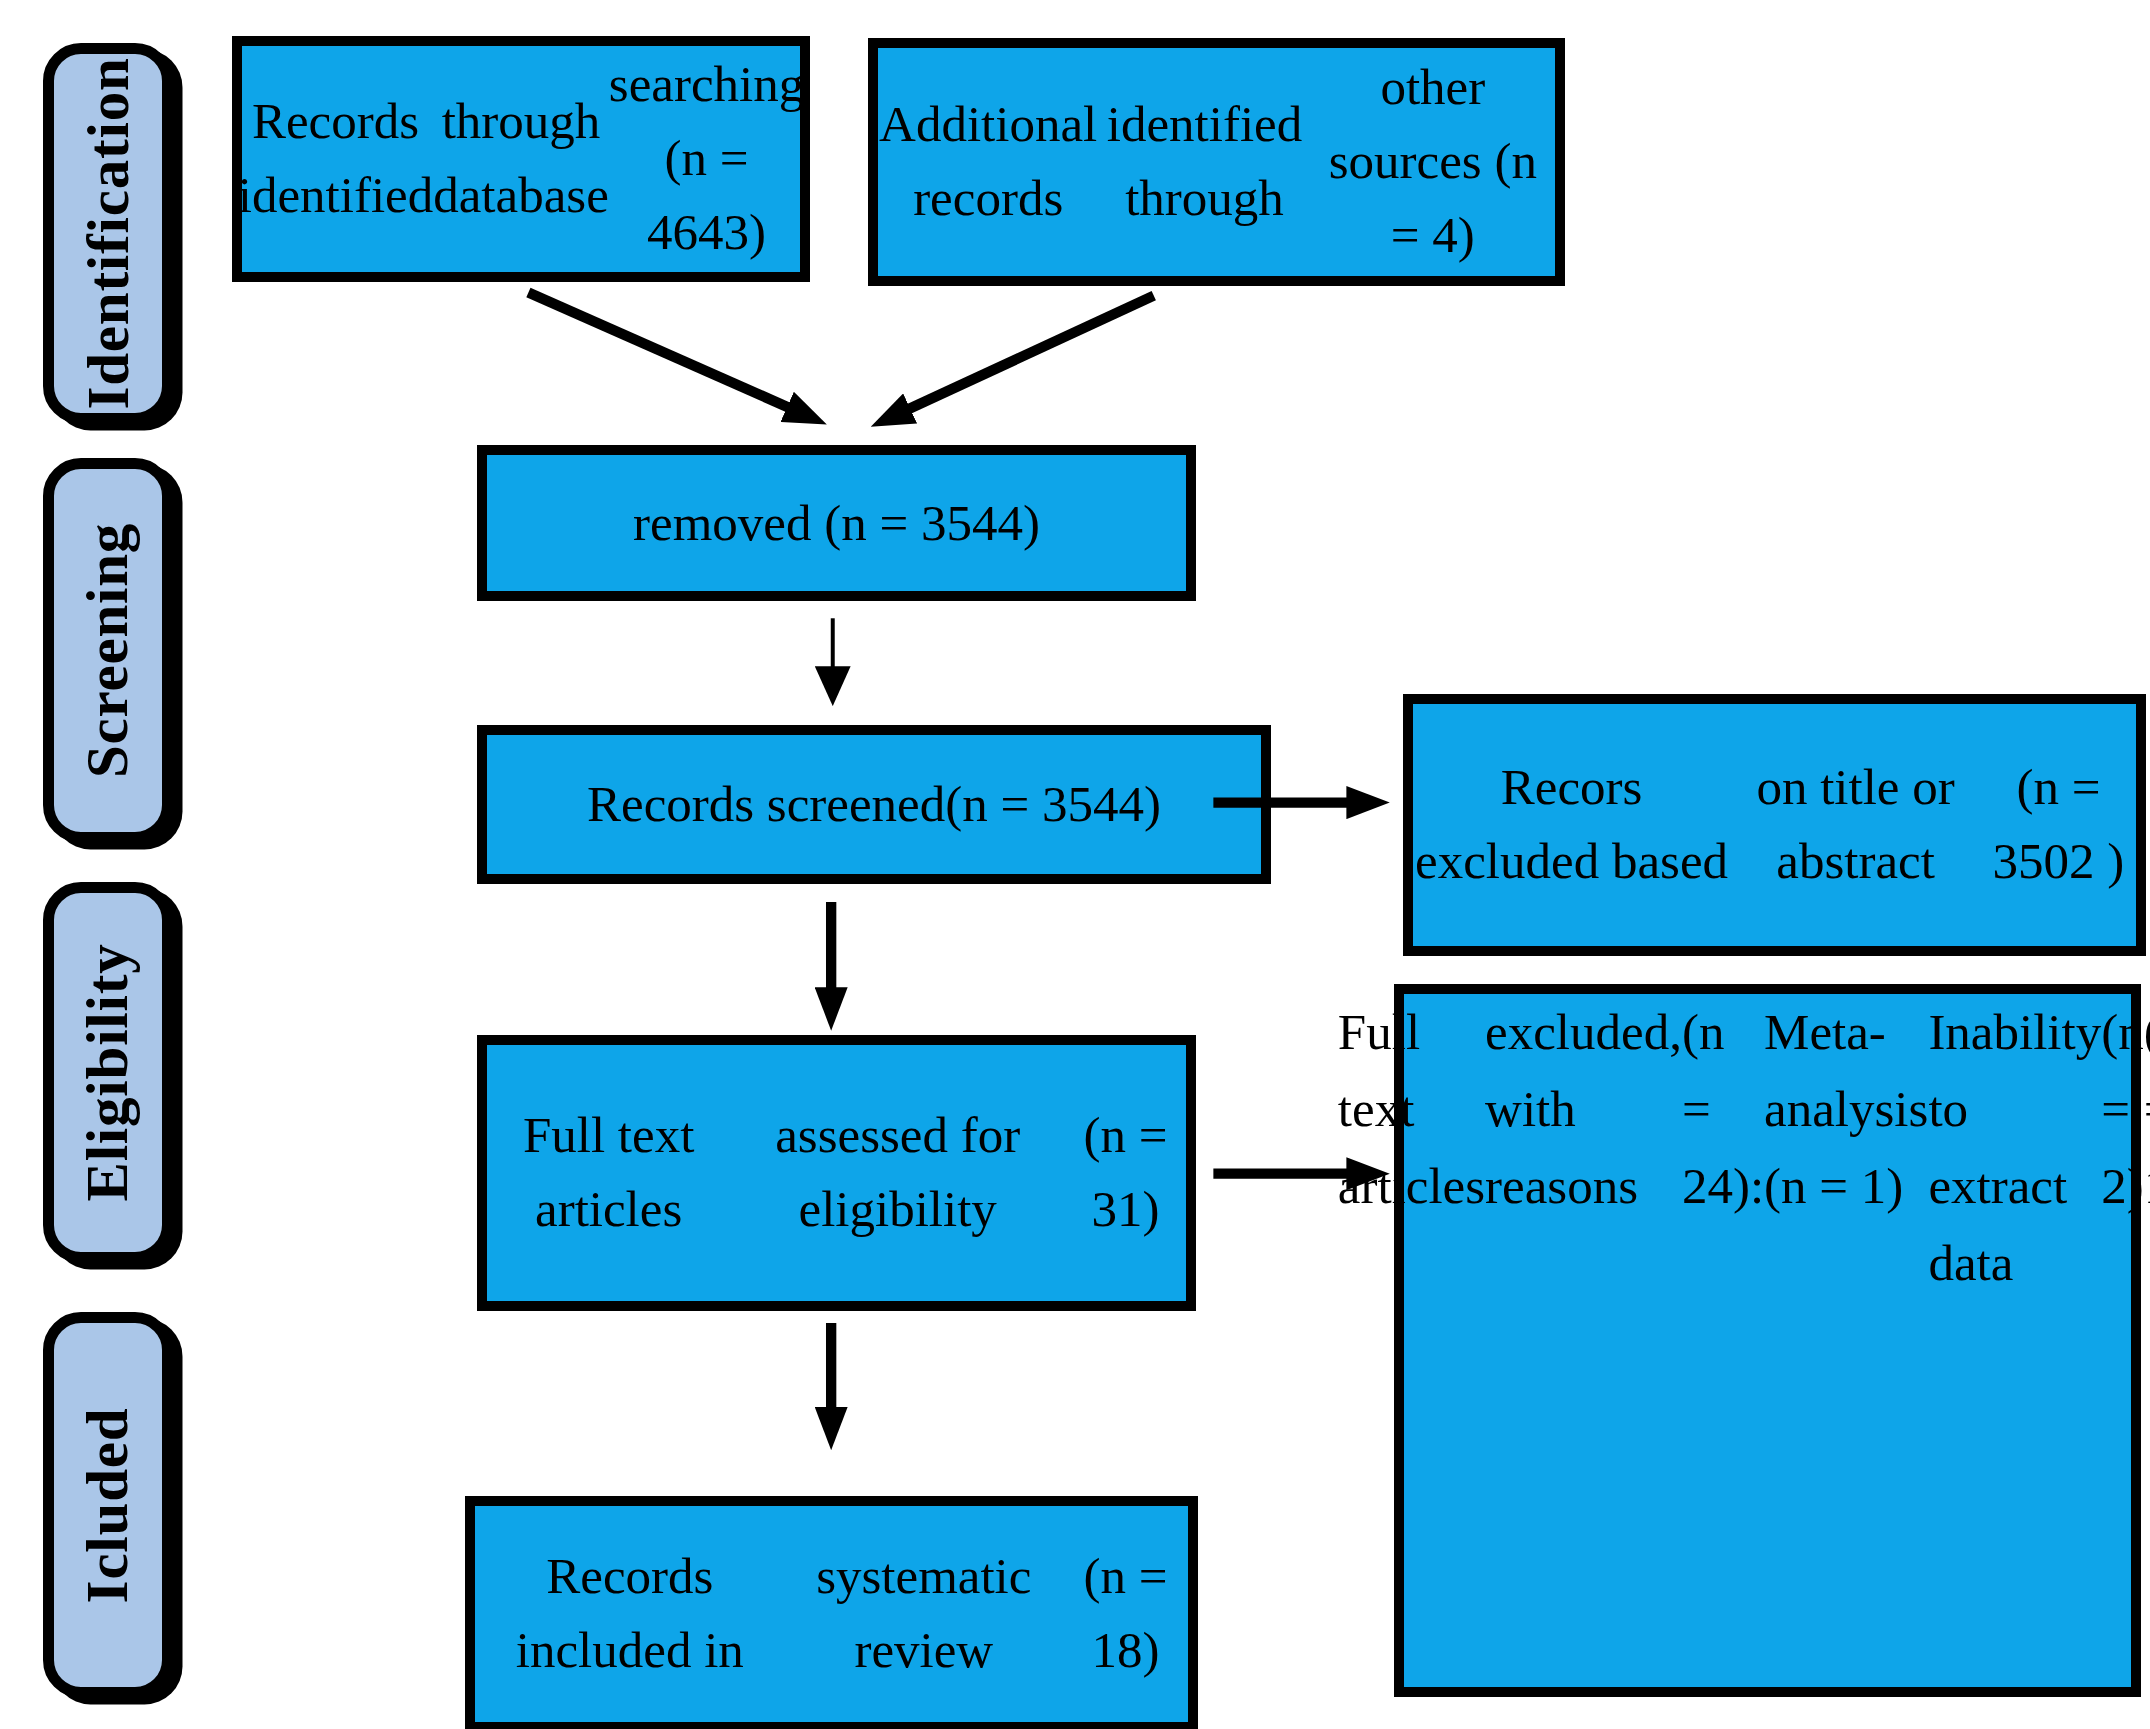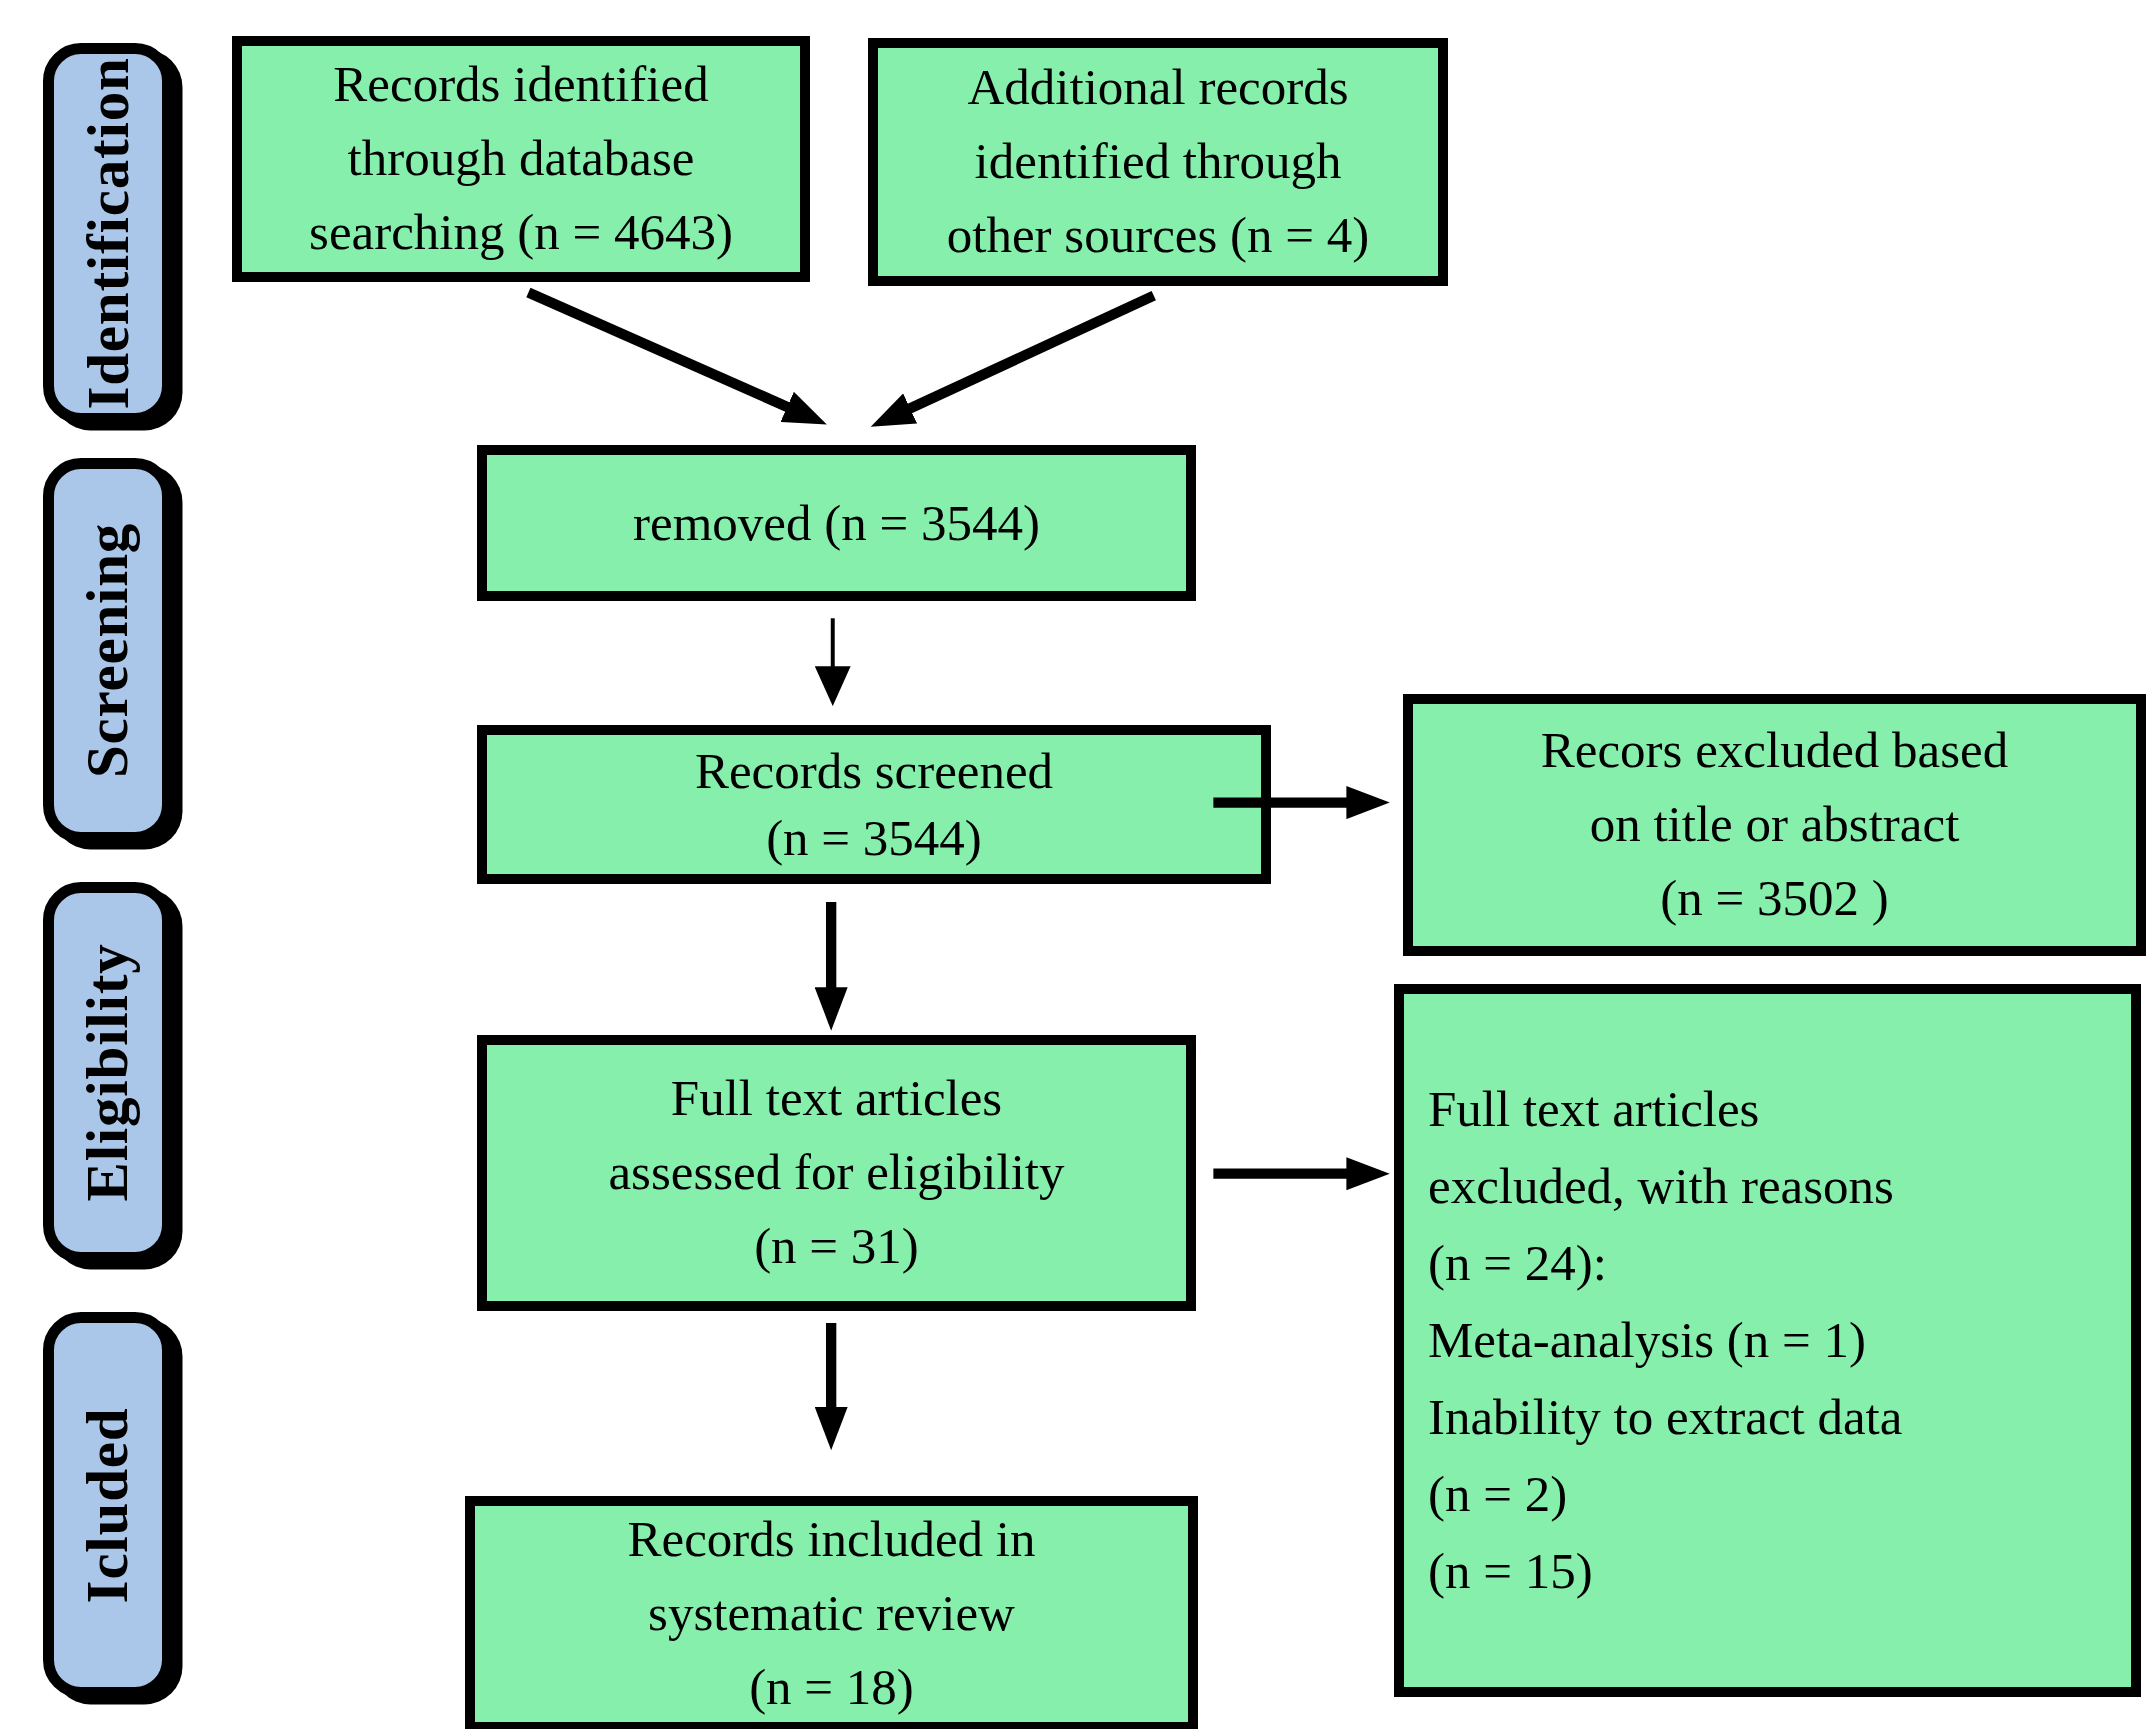--- a/index.html
+++ b/index.html
@@ -37,40 +37,40 @@
     letter-spacing: 0.8px;
   }
   .stage-identification { top: 43px;   height: 381px; }
   .stage-screening      { top: 458px;  height: 385px; }
   .stage-eligibility    { top: 882px; height: 381px; }
   .stage-included       { top: 1312px; height: 386px; }
 
   
   .box {
     position: absolute;
-    background: #86efac;
+    background: #0ea5e9;
     border: 10.3px solid #000;
     display: flex;
-    flex-direction: column;
+    flex-direction: row;
     justify-content: center;
     align-items: center;
     text-align: center;
     font-size: 51px;
     line-height: 1.45;
   }
   .box.tight { line-height: 1.3; }
   .box.left-align {
     align-items: flex-start;
     text-align: left;
     padding-left: 24px;
     padding-right: 9.5px;
     line-height: 1.51;
   }
   .box-identified   { left: 232px;  top: 36px;   width: 578px; height: 246px; }
-  .box-additional   { left: 868px; top: 38px;   width: 580px; height: 248px; text-align: right; }
+  .box-additional   { left: 868px; top: 38px;   width: 697px; height: 248px; }
   .box-duplicates   { left: 477px;  top: 445px;  width: 719px; height: 156px; }
   .box-screened     { left: 477px;  top: 725px;  width: 794px; height: 159px; }
   .box-fulltext     { left: 477px;  top: 1035px; width: 719px; height: 276px; }
   .box-included     { left: 465px;  top: 1460px; width: 733px; height: 236px; margin-top: 36px; }
   .box-excluded-1   { left: 1394px; top: 694px;  width: 743px; height: 262px; margin-left: 9px; }
   .box-excluded-2   { left: 1394px; top: 984px; width: 747px; height: 713px; }
 
   .arrows {
     position: absolute;
     left: 0; top: 0;

